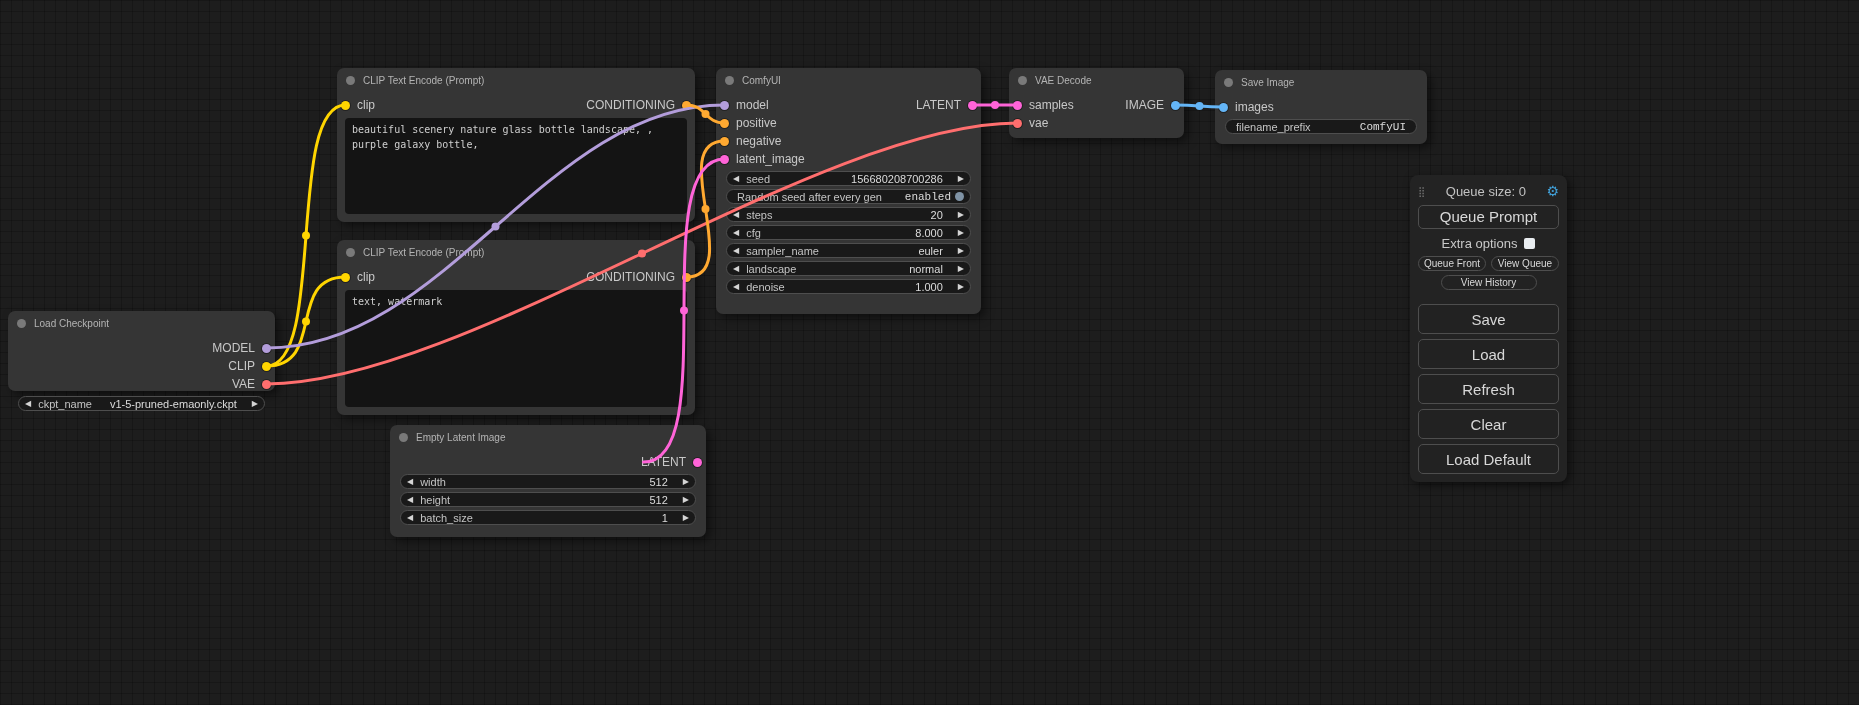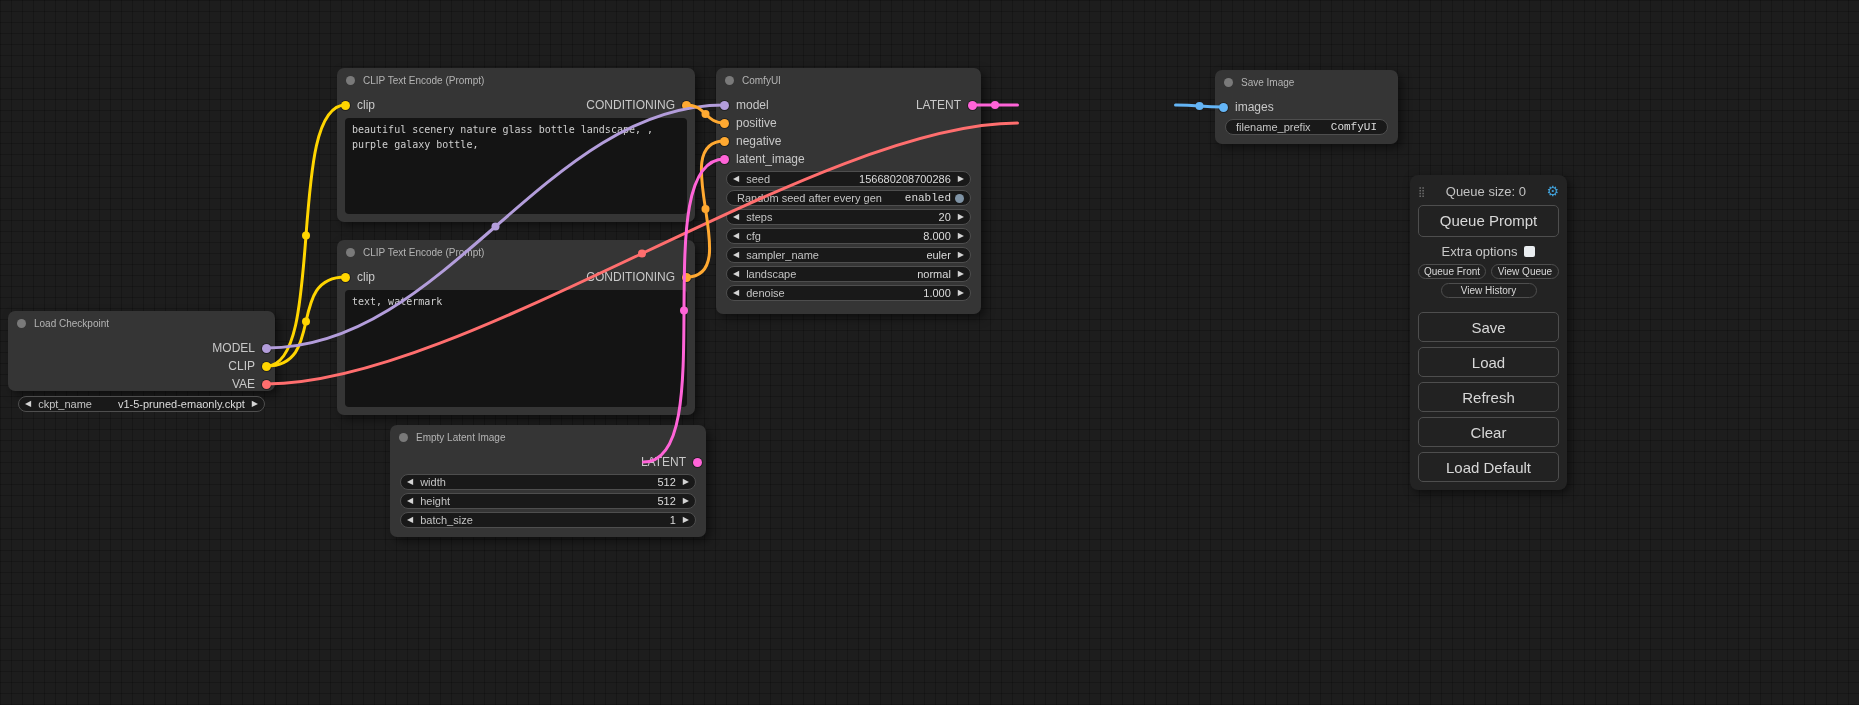--- a/index.html
+++ b/index.html
@@ -32,26 +32,26 @@
               display:flex; align-items:center; }
   .dot { width:9px; height:9px; border-radius:50%; flex:none;
          box-shadow:0 0 0 1px rgba(0,0,0,0.35); }
   .slot-in  .dot { margin-right:7px; }
   .slot-out .dot { margin-left:7px;  }
   .slot-label { font-size:12px; color:#c8c8c8; line-height:1; }
 
   .widget {
     height:15px; margin:3px 10px 0; background:#191919;
     border:1px solid #4e4e4e; border-radius:8px;
-    display:flex; align-items:center; padding:7px 6px;
+    display:flex; align-items:center; padding:1px 6px;
     font-size:11px; color:#c4c4c4; white-space:nowrap;
   }
   .widget .arrow  { font-size:8px; color:#d4d4d4; line-height:1; }
   .widget .wlabel { margin-left:7px; flex:1; text-align:left; overflow:hidden; }
-  .widget .wvalue { margin-right:7px; color:#dcdcdc; }
+  .widget .wvalue { margin-right:15px; color:#dcdcdc; }
   .widget-plain .wlabel { margin-left:4px; }
   .widget-plain .wvalue { margin-right:4px;font-family:Liberation Mono, monospace; }
   .knob { width:9px; height:9px; border-radius:50%; flex:none; }
 
   .textarea {
     position:absolute; left:8px; right:8px; top:50px; bottom:8px;
     background:#141414; border-radius:4px; padding:5px 7px;
     font-family:"DejaVu Sans Mono", monospace; font-size:10px; line-height:1.45;
     color:#cfcfcf; white-space:pre-wrap; overflow:hidden;
   }
@@ -69,21 +69,21 @@
   .qp-header { display:flex; align-items:center; height:16px; }
   .qp-drag { color:#6e6e6e; font-size:10px; cursor:grab; }
   .qp-title { flex:1; text-align:center; font-size:13px; color:#c2c2c2; }
   .qp-gear { font-size:14px; line-height:1; cursor:pointer; }
   .btn {
     display:block; width:100%; background:#222222; border:1px solid #4e4e4e;
     border-radius:5px; color:#d8d8d8; text-align:center; cursor:pointer;
     font-family:"Liberation Sans", sans-serif;
   }
   .btn-big   { height:30px; font-size:15px; line-height:21px; margin-top:5px;text-align:center; }
-  .btn-queue { height:32px; font-size:15px; line-height:22px; margin-top:6px; }
+  .btn-queue { height:24px; font-size:15px; line-height:22px; margin-top:6px; }
   .qp-extra { display:flex; align-items:center; justify-content:center; gap:7px;
               margin-top:7px; font-size:13px; color:#c8c8c8; }
   .checkbox { width:11px; height:11px; background:#e9edf0; border-radius:2px;
               display:inline-block; cursor:pointer; }
   .qp-small-row { display:flex; gap:5px; margin-top:5px; }
   .btn-small { height:15px; font-size:10px; line-height:13px; border-radius:8px; flex:1; }
   .qp-history-row { display:flex; justify-content:center; margin-top:4px; }
   .qp-history-row .btn-small { flex:none; width:96px; }
   .qp-gap { height:9px; }
 </style>
@@ -269,22 +269,46 @@
       <span class="arrow">▶</span>
     </div>
     <div class="widget">
       <span class="arrow">◀</span>
       <span class="wlabel">denoise</span>
       <span class="wvalue">1.000</span>
       <span class="arrow">▶</span>
     </div>
   </div>
 
-
-  <div class="node" style="left:1215px;top:70px;width:183px;height:74px;">
+  <div class="node" style="left:1009px;top:68px;width:175px;height:70px;">
+    <div class="node-title">
+      <span class="title-dot" style="background-color: rgb(122, 122, 122);"></span>
+      <span>VAE Decode</span>
+    </div>
+    <div class="slots">
+      <div class="slot-row">
+        <div class="slot-in">
+          <span class="dot" style="background-color: rgb(255, 100, 216);"></span>
+          <span class="slot-label">samples</span>
+        </div>
+        <div class="slot-out">
+          <span class="slot-label">IMAGE</span>
+          <span class="dot" style="background-color: rgb(100, 181, 246);"></span>
+        </div>
+      </div>
+      <div class="slot-row">
+        <div class="slot-in">
+          <span class="dot" style="background-color: rgb(255, 110, 110);"></span>
+          <span class="slot-label">vae</span>
+        </div>
+      </div>
+    </div>
+  </div>
+
+  <div class="node" style="left:1215px;top:70px;width:212px;height:74px;">
     <div class="node-title">
       <span class="title-dot" style="background-color: rgb(122, 122, 122);"></span>
       <span>Save Image</span>
     </div>
     <div class="slots">
       <div class="slot-row">
         <div class="slot-in">
           <span class="dot" style="background-color: rgb(100, 181, 246);"></span>
           <span class="slot-label">images</span>
         </div>

